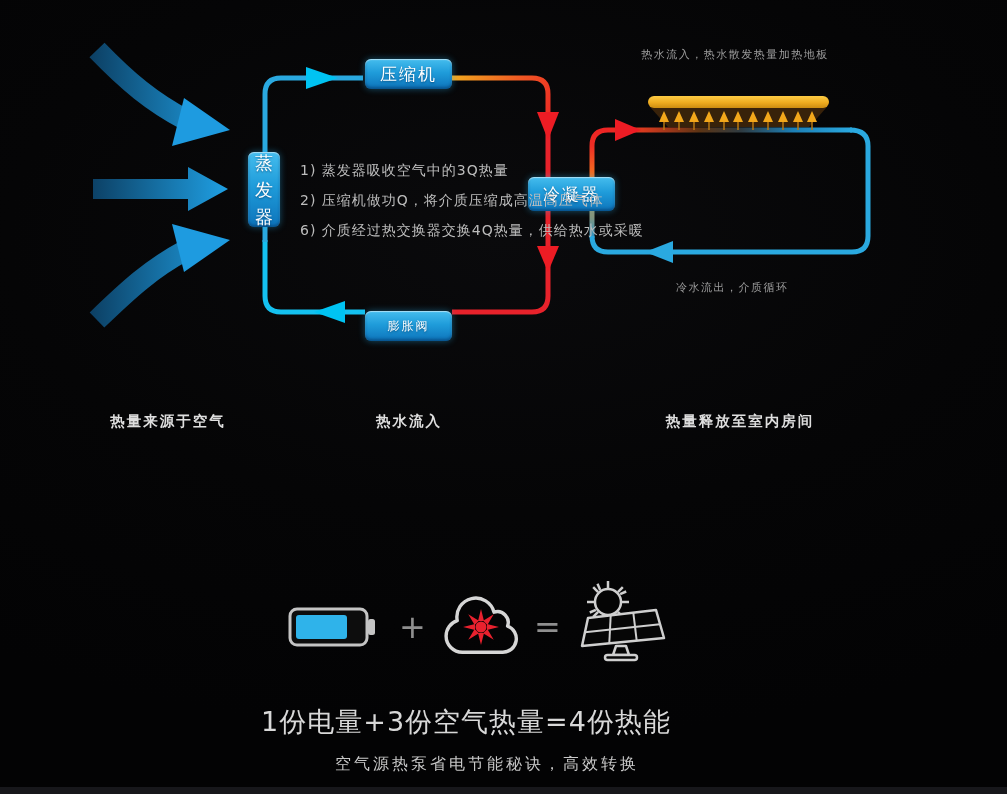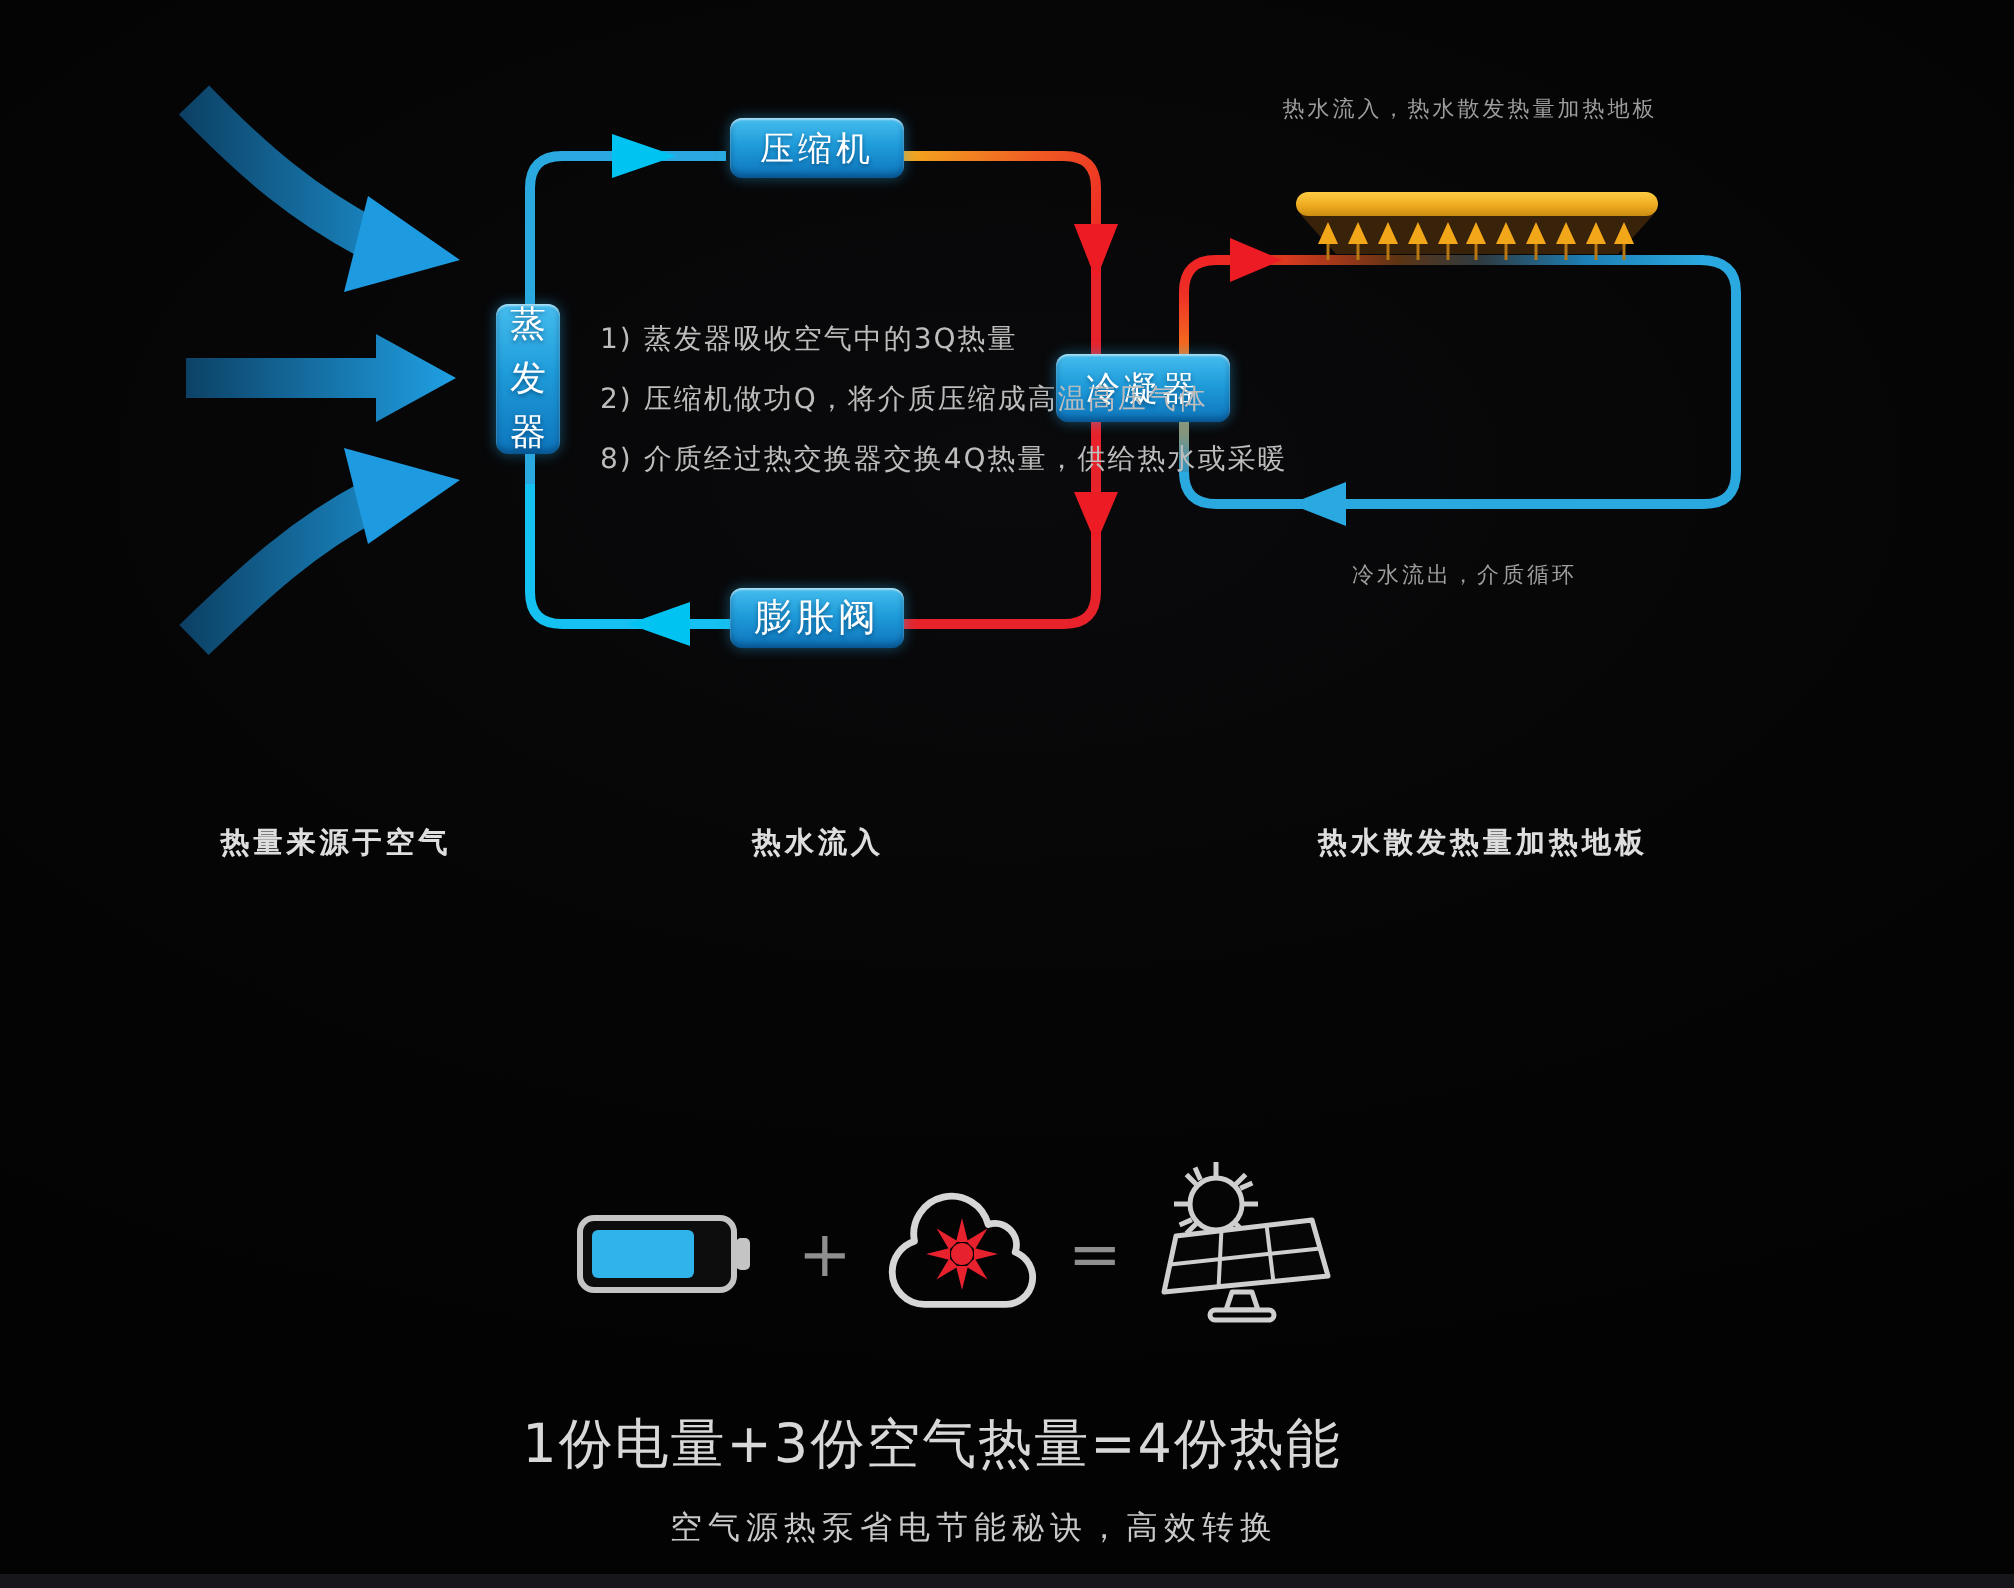--- a/index.html
+++ b/index.html
@@ -123,34 +123,34 @@
         <polygon points="778,122 788,122 783,111"></polygon>
           <polygon points="793,122 803,122 798,111"></polygon>
         <polygon points="807,122 817,122 812,111"></polygon>
       </g>
     </g>
   </svg>
 
   <div class="box" style="left:365px;top:59px;width:87px;height:30px;font-size:17px;">压缩机</div>
   <div class="box vert-box" style="left:248px;top:152px;width:32px;height:75px;font-size:18px;">蒸发器</div>
   <div class="box" style="left:528px;top:177px;width:87px;height:34px;font-size:17px;">冷凝器</div>
-  <div class="box" style="left:365px;top:294px;width:87px;height:30px;font-size:19px;">膨胀阀</div>
+  <div class="box" style="left:365px;top:311px;width:87px;height:30px;font-size:12px;">膨胀阀</div>
 
   <div class="note-list">
     <div>1) 蒸发器吸收空气中的3Q热量</div>
     <div>2) 压缩机做功Q，将介质压缩成高温高压气体</div>
-    <div>8) 介质经过热交换器交换4Q热量，供给热水或采暖</div>
+    <div>6) 介质经过热交换器交换4Q热量，供给热水或采暖</div>
   </div>
 
   <div class="small-note" style="left:640px;top:47px;width:190px;text-align:center;">热水流入，热水散发热量加热地板</div>
   <div class="small-note" style="left:676px;top:280px;">冷水流出，介质循环</div>
 
   <div class="section-label" style="left:107px;width:122px;">热量来源于空气</div>
   <div class="section-label" style="left:359px;width:100px;">热水流入</div>
-  <div class="section-label" style="left:659px;width:162px;">热水散发热量加热地板</div>
+  <div class="section-label" style="left:659px;width:162px;">热量释放至室内房间</div>
 
   <svg class="abs" style="left:288px;top:602px" width="90" height="50" viewBox="0 0 90 50">
     <rect x="2" y="7" width="77" height="36" rx="7" fill="#0d0d0d" stroke="#c4c4c4" stroke-width="3"></rect>
     <rect x="80" y="17" width="7" height="16" rx="2.5" fill="#c4c4c4"></rect>
     <rect x="8" y="13" width="51" height="24" rx="3" fill="#2fb3ea"></rect>
   </svg>
 
   <div class="op" style="left:399px;top:608px;">+</div>
 
   <svg class="abs" style="left:432px;top:594px" width="100" height="62" viewBox="0 0 100 62">

